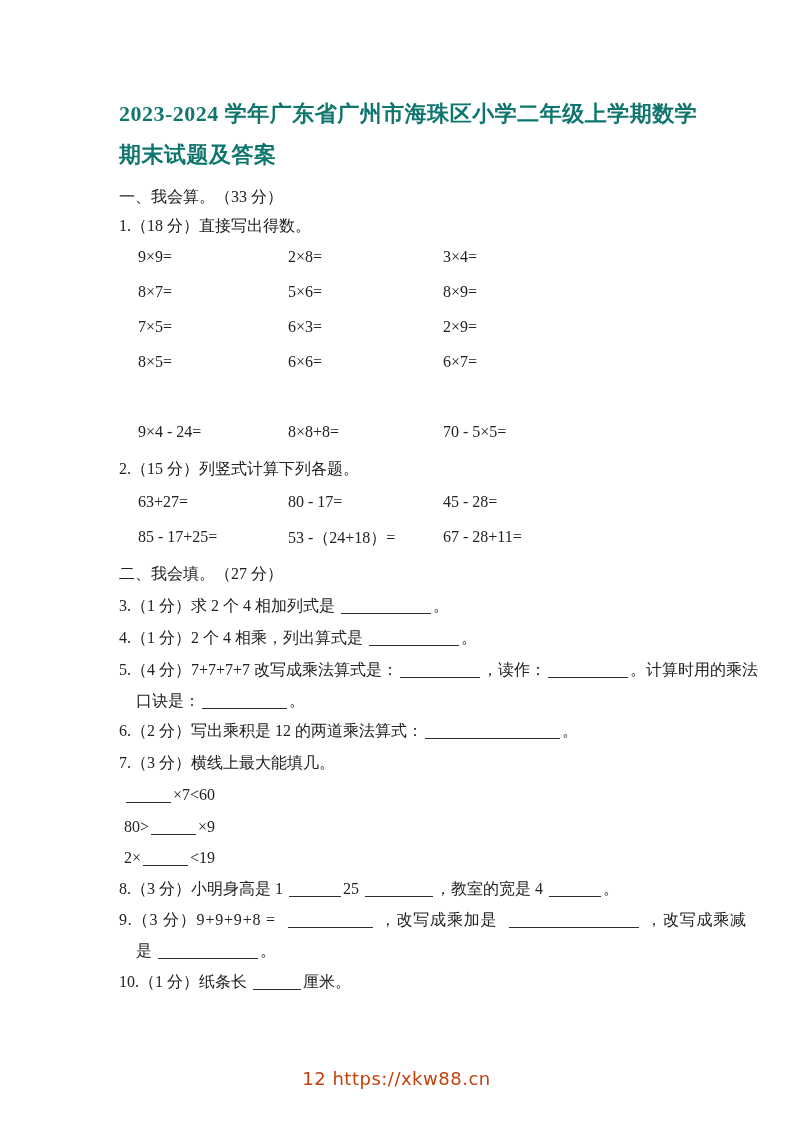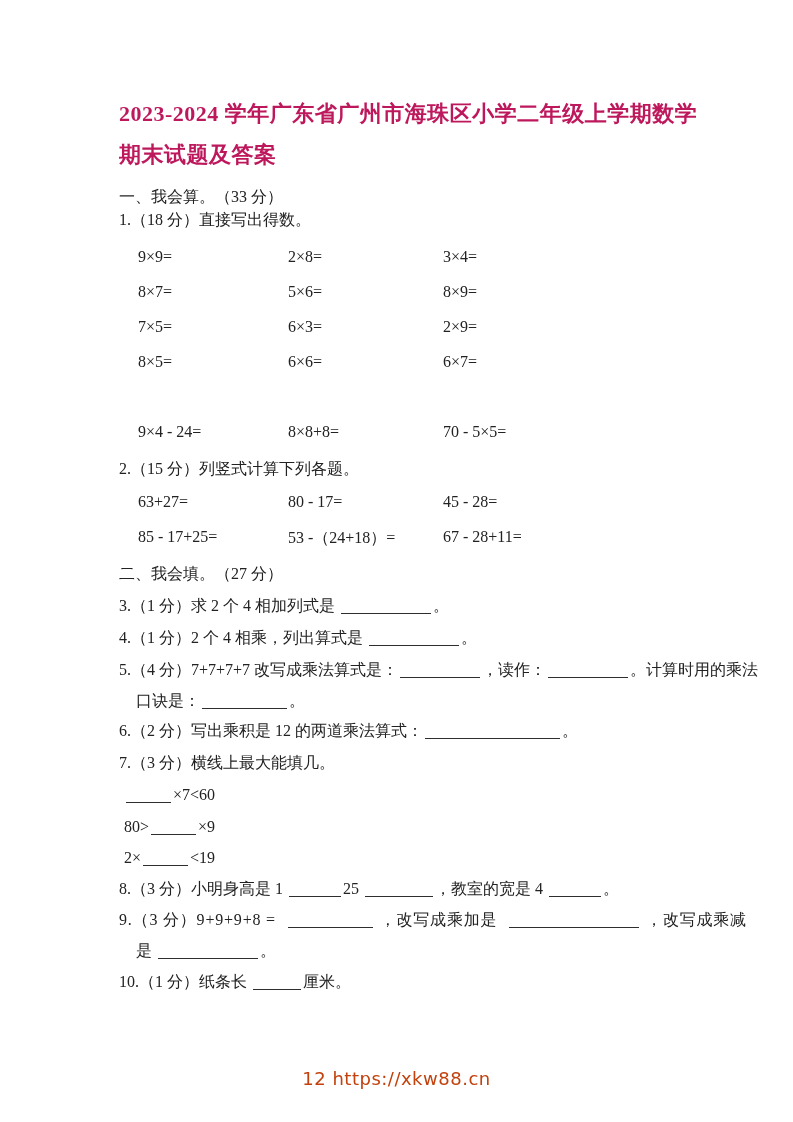--- a/index.html
+++ b/index.html
@@ -2,21 +2,21 @@
 <html><head>
 <meta charset="utf-8">
 <style>
   html,body{margin:0;padding:0;background:#ffffff;}
   .page{
     position:relative;width:793px;height:1122px;background:#ffffff;
     font-family:"Liberation Serif","DejaVu Serif",serif;
     color:#222222;overflow:hidden;
   }
   .ln{position:absolute;white-space:nowrap;font-size:16px;line-height:22px;}
-  .title{font-size:22px;font-weight:700;color:#be185d;letter-spacing:0.5px;}
+  .title{font-size:22px;font-weight:700;color:#0f766e;letter-spacing:0.5px;}
   .cell{position:absolute;top:0;white-space:nowrap;}
   .row{position:absolute;left:0;top:0;width:793px;height:22px;}
   .blank{
     display:inline-block;border-bottom:1.2px solid #2e2e2e;height:15px;
     vertical-align:-3px;margin:0 2px;
   }
   .b45{width:45px}.b48{width:48px}.b52{width:52px}.b68{width:68px}
   .b80{width:80px}.b85{width:85px}.b90{width:90px}.b100{width:100px}
   .b130{width:130px}.b135{width:135px}
   .sp .blank{margin:0 7px;}
@@ -30,21 +30,21 @@
 </head>
 <body>
 
 <div class="page">
 
   <div class="ln title" style="left:119px;top:103px"><span>2023-2024 学年广东省广州市海珠区小学二年级上学期数学</span></div>
   <div class="ln title" style="left:119px;top:144px"><span>期末试题及答案</span></div>
 
   <div class="ln" style="left:119px;top:186px"><span>一、我会算。（33 分）</span></div>
 
-  <div class="ln" style="left:119px;top:209px"><span>1.（18 分）直接写出得数。</span></div>
+  <div class="ln" style="left:119px;top:215px"><span>1.（18 分）直接写出得数。</span></div>
 
   <div class="row" style="top:248px">
     <span class="cell" style="left:138px">9×9=</span>
     <span class="cell" style="left:288px">2×8=</span>
     <span class="cell" style="left:443px">3×4=</span>
   </div>
   <div class="row" style="top:283px">
     <span class="cell" style="left:138px">8×7=</span>
     <span class="cell" style="left:288px">5×6=</span>
     <span class="cell" style="left:443px">8×9=</span>

